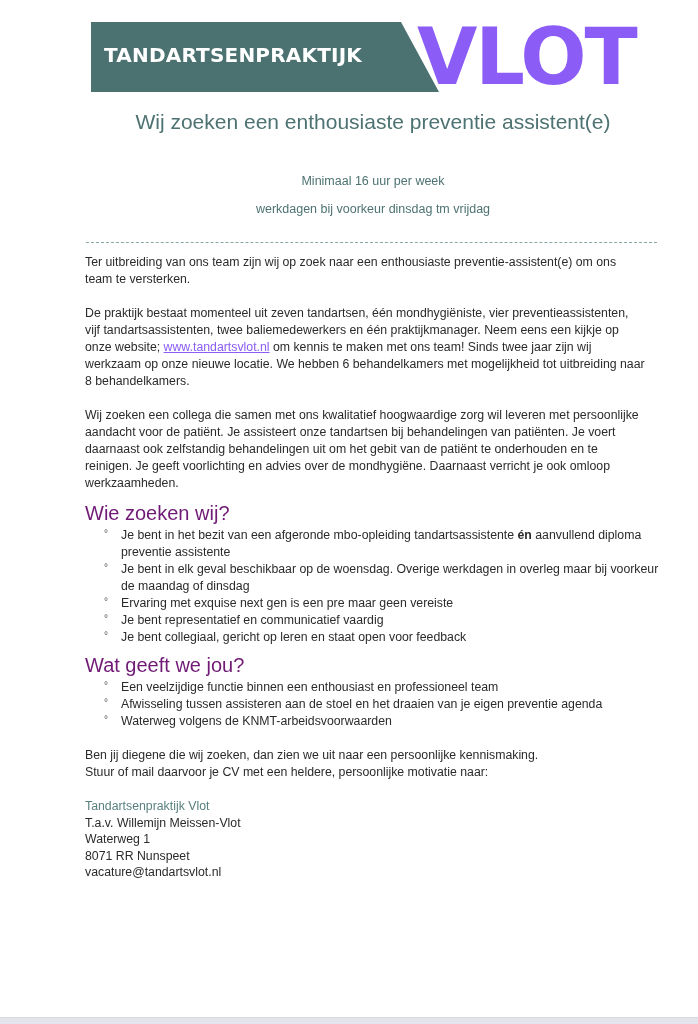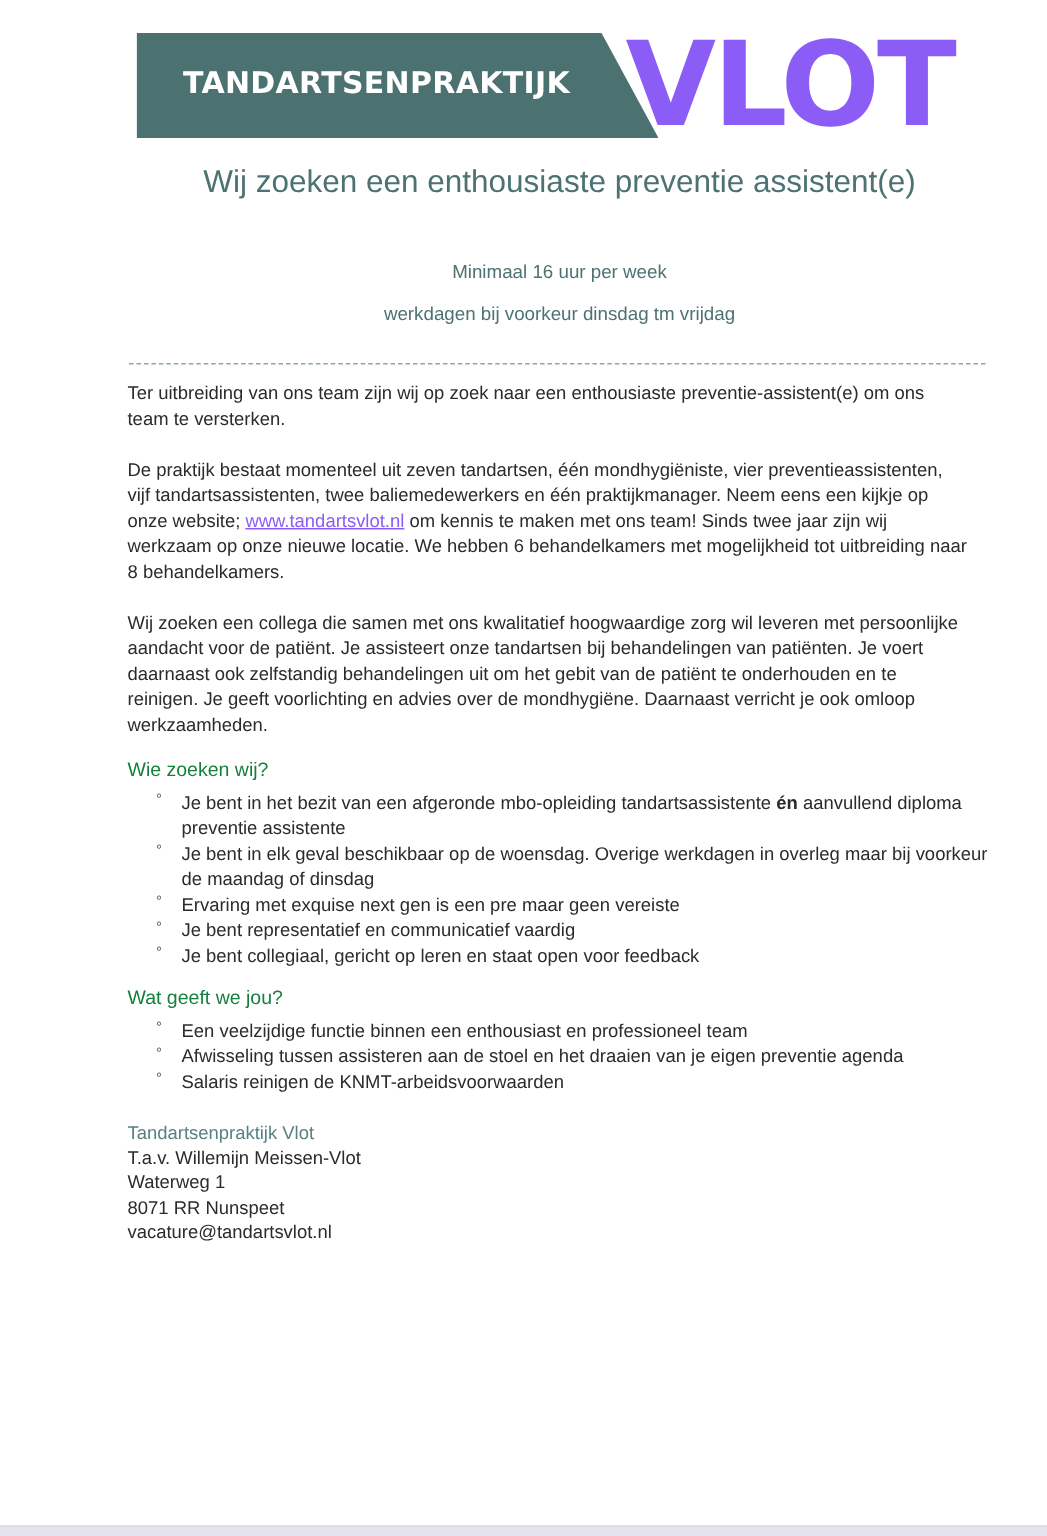--- a/index.html
+++ b/index.html
@@ -41,21 +41,21 @@
     .logo-band {
       position: absolute;
       left: 0; top: 0;
       width: 380px;
       height: 70px;
       background: #4b7171;
       clip-path: polygon(0 0, 310px 0, 348px 70px, 0 70px);
     }
     .logo-band-text {
       position: absolute;
-      left: 31px;
+      left: 13px;
       top: 21px;
       font-family: "DejaVu Sans", sans-serif;
       font-weight: bold;
       font-size: 20px;
       letter-spacing: 0.2px;
       color: #ffffff;
     }
     .logo-vlot {
       position: absolute;
       left: 326px;
@@ -106,22 +106,22 @@
       color: #2b2b2b;
     }
     .content p {
       margin: 0 17px 17px 0;
     }
     .link {
       color: #8b5cf6;
       text-decoration: underline;
     }
     .section-heading {
-      font-size: 13px;
-      color: #15803d;
+      font-size: 20px;
+      color: #701a75;
       margin: 3px 0 4px 0;
       line-height: 20px;
     }
     .bullets {
       list-style: none;
       margin: 0 0 0 0;
       padding: 0 0 0 36px;
     }
     .bullets li {
       position: relative;
@@ -172,23 +172,27 @@
       <li><span class="bullet">°</span><span>Je bent in elk geval beschikbaar op de woensdag. Overige werkdagen in overleg maar bij voorkeur de maandag of dinsdag</span></li>
       <li><span class="bullet">°</span><span>Ervaring met exquise next gen is een pre maar geen vereiste</span></li>
       <li><span class="bullet">°</span><span>Je bent representatief en communicatief vaardig</span></li>
       <li><span class="bullet">°</span><span>Je bent collegiaal, gericht op leren en staat open voor feedback</span></li>
     </ul>
 
     <div class="section-heading" style="margin-top:9px;">Wat geeft we jou?</div>
     <ul class="bullets">
       <li><span class="bullet">°</span><span>Een veelzijdige functie binnen een enthousiast en professioneel team</span></li>
       <li><span class="bullet">°</span><span>Afwisseling tussen assisteren aan de stoel en het draaien van je eigen preventie agenda</span></li>
-      <li><span class="bullet">°</span><span>Salaris reinigen de KNMT-arbeidsvoorwaarden</span></li>
+      <li><span class="bullet">°</span><span>Waterweg volgens de KNMT-arbeidsvoorwaarden</span></li>
     </ul>
 
+    <div class="closing">
+      <div>Ben jij diegene die wij zoeken, dan zien we uit naar een persoonlijke kennismaking.</div>
+      <div>Stuur of mail daarvoor je CV met een heldere, persoonlijke motivatie naar:</div>
+    </div>
 
     <div class="address">
       <div class="company">Tandartsenpraktijk Vlot</div>
       <div>T.a.v. Willemijn Meissen-Vlot</div>
       <div>Waterweg 1</div>
       <div>8071 RR Nunspeet</div>
       <div>vacature@tandartsvlot.nl</div>
     </div>
   </div>
 </div>

